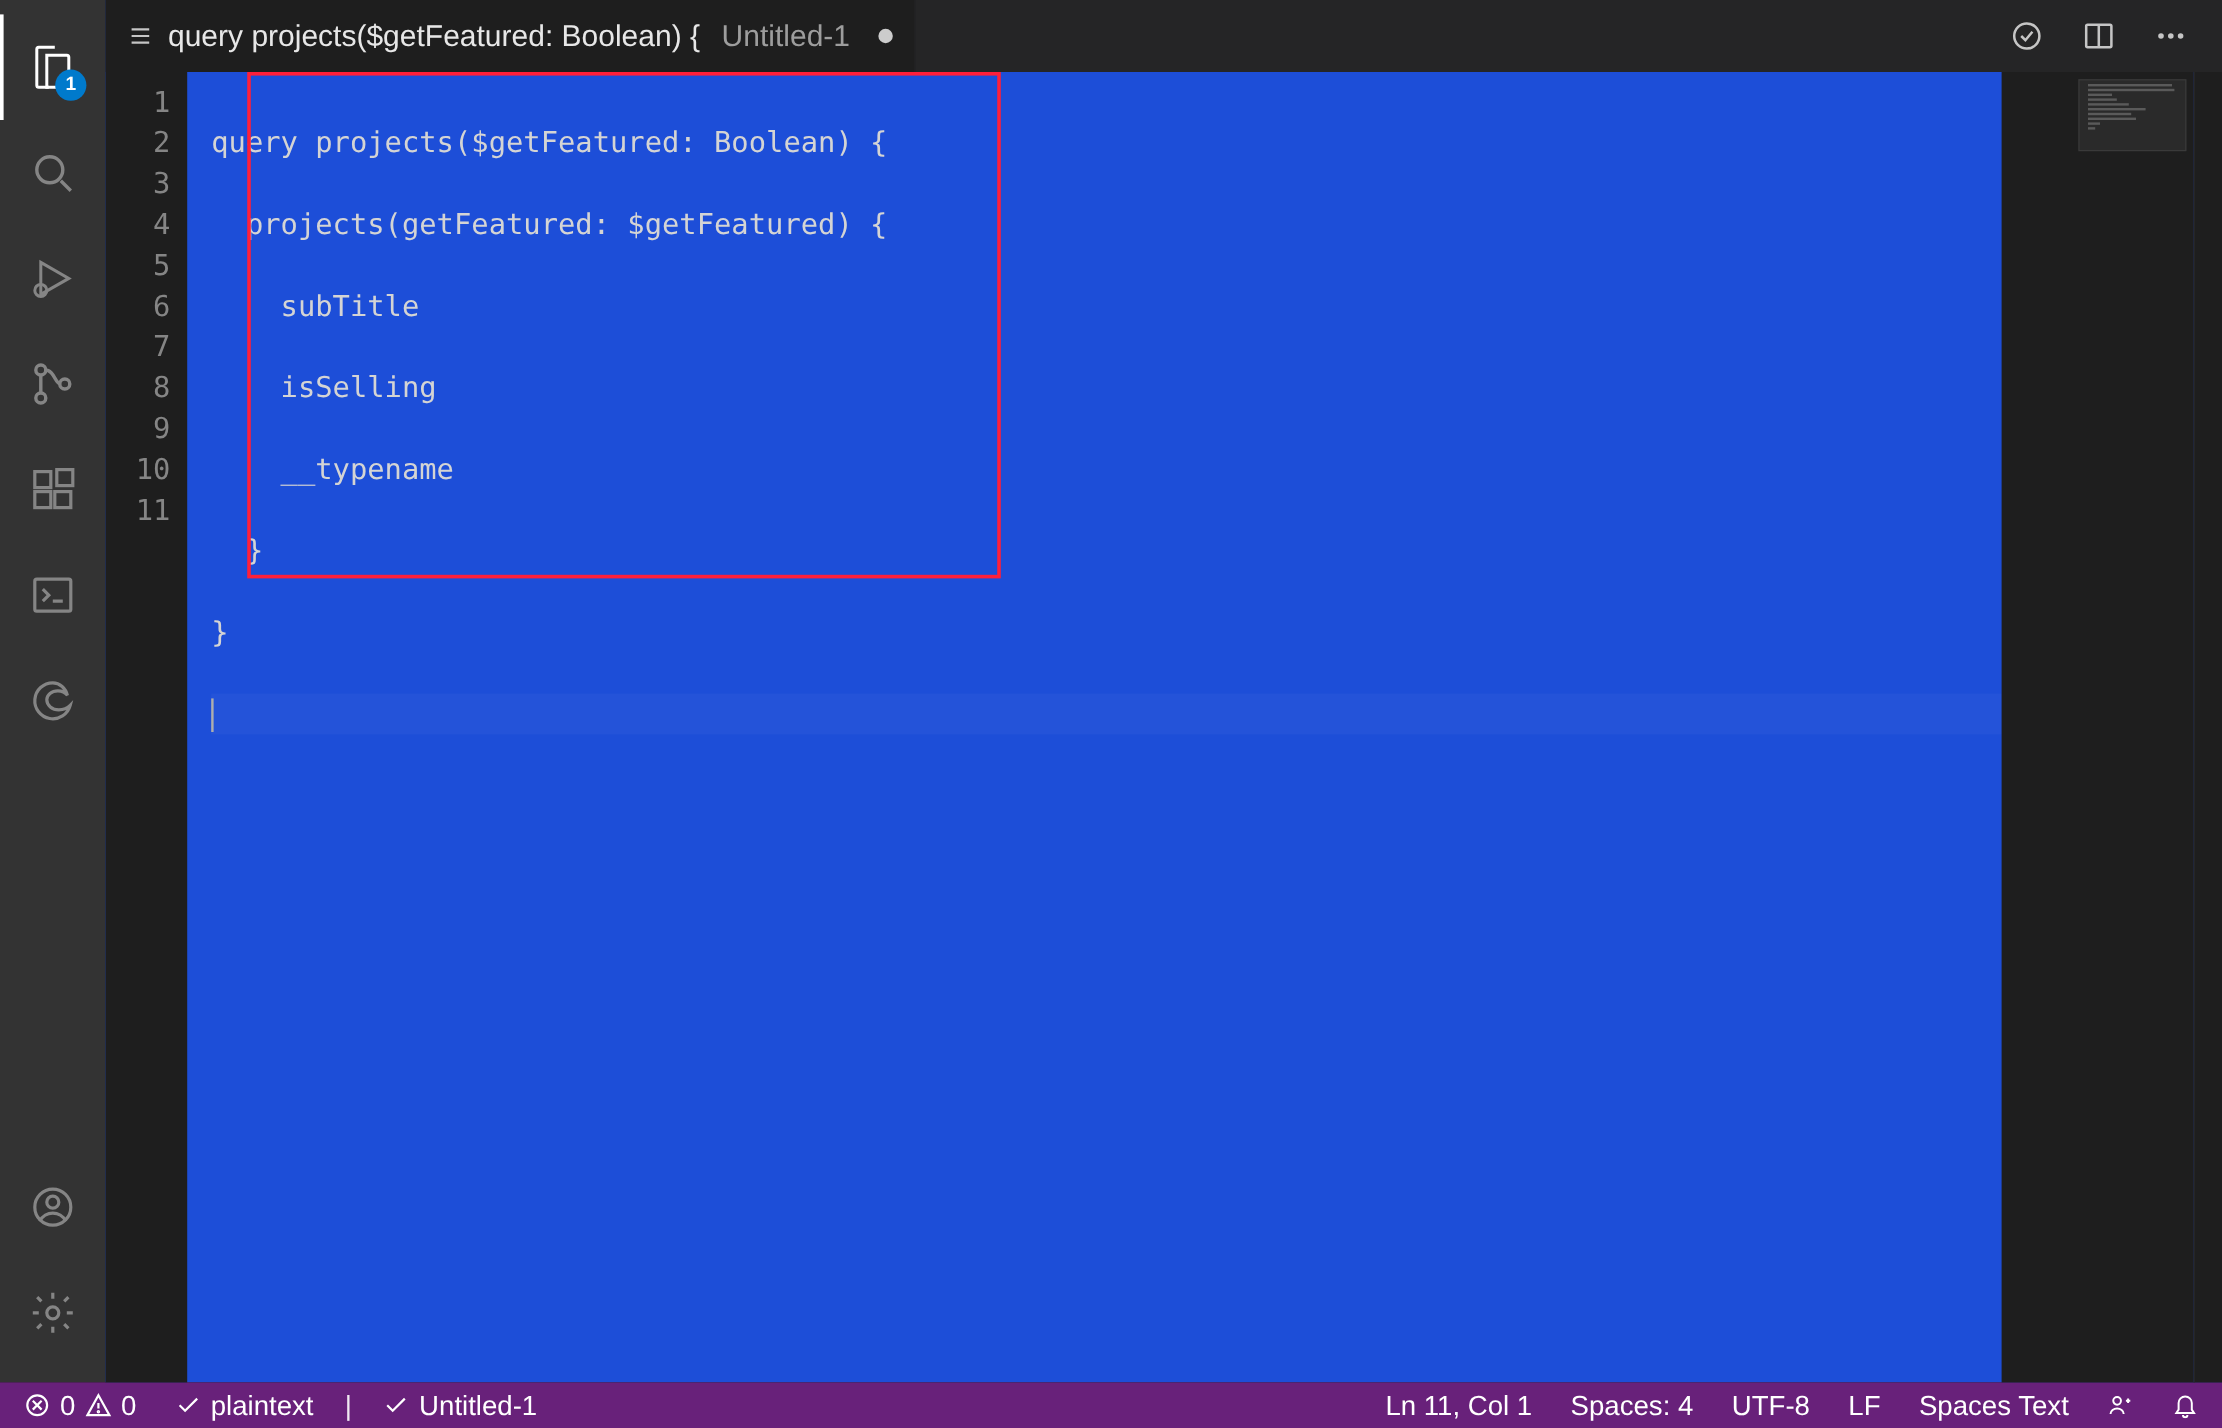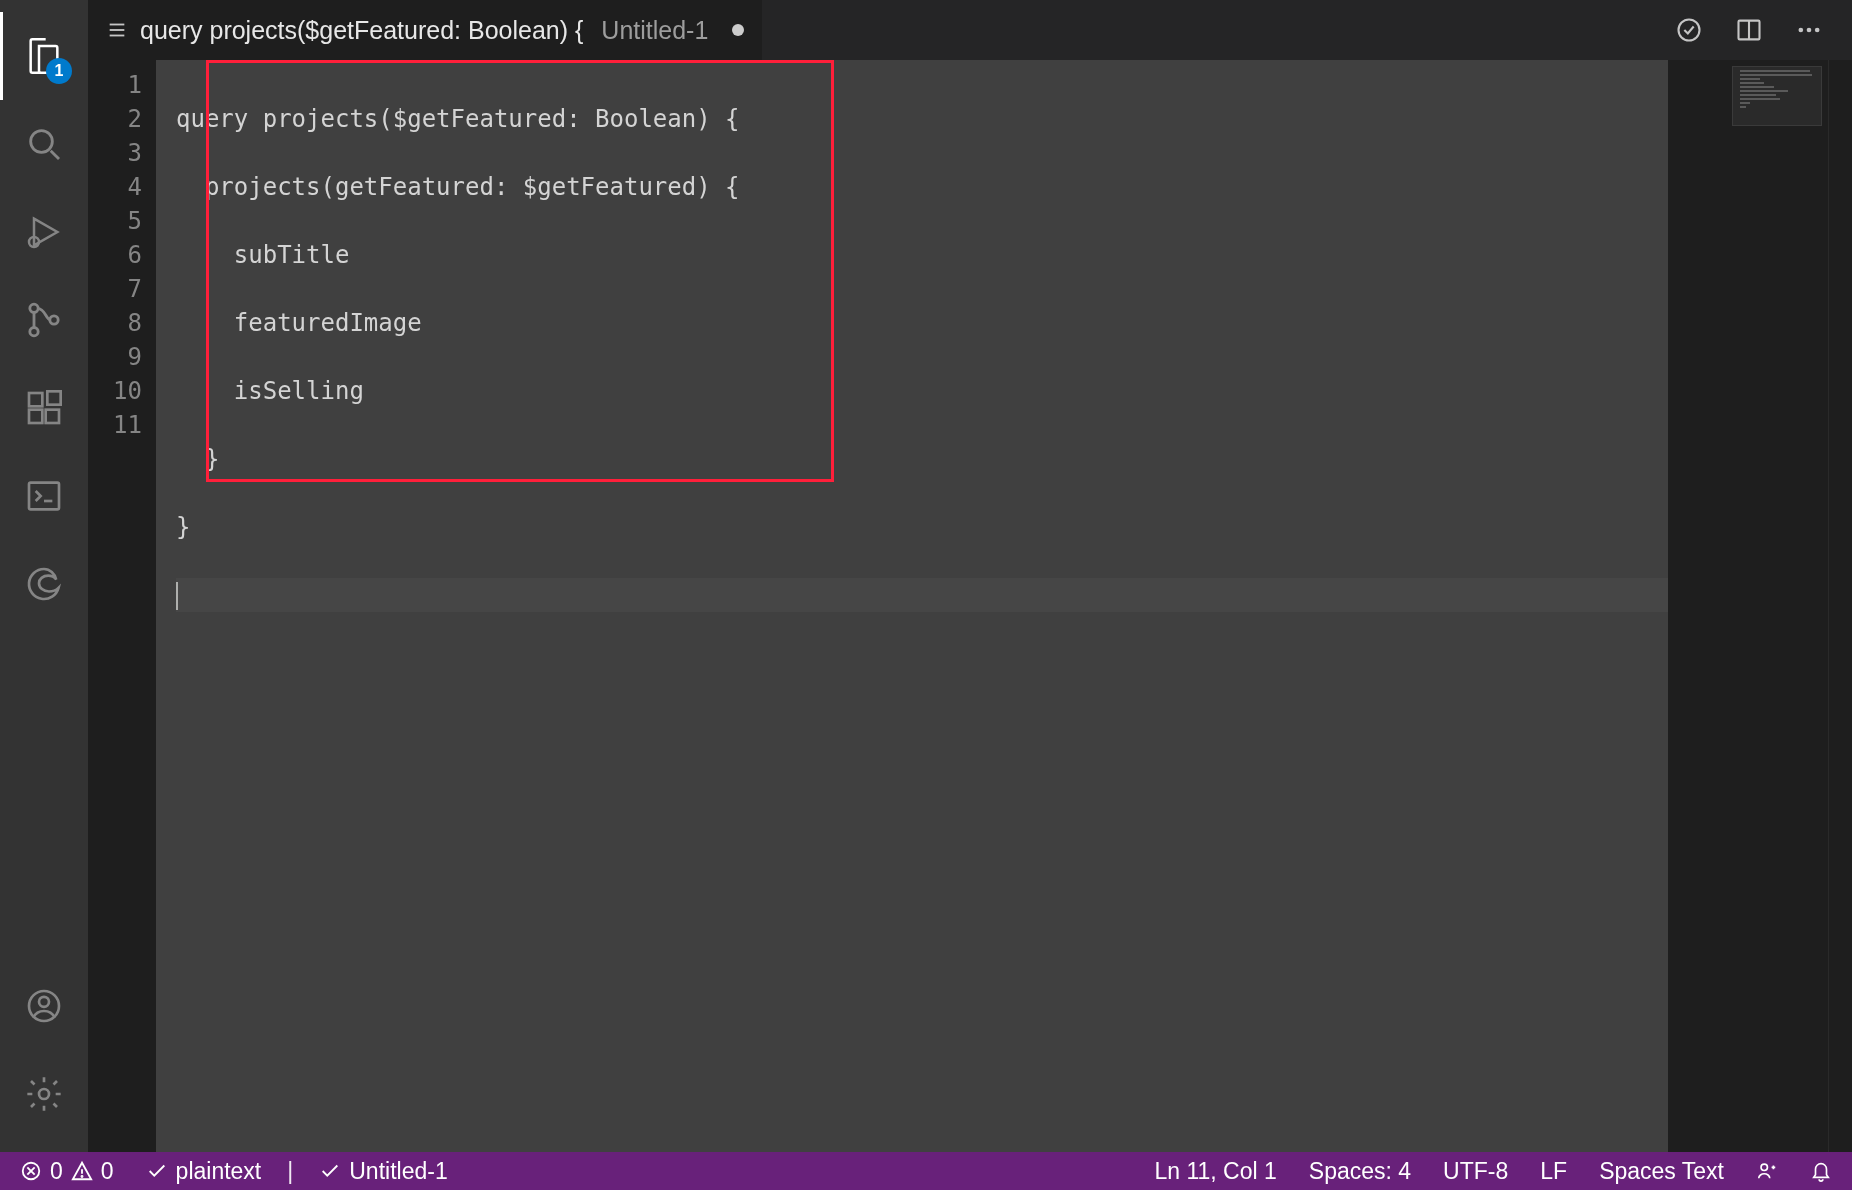--- a/index.html
+++ b/index.html
@@ -7,21 +7,21 @@
   .app { display: flex; flex-direction: column; width: 100%; height: 100%; }
   .main { display: flex; flex: 1; min-height: 0; }
   .activity-bar { width: 88px; background: #333333; display: flex; flex-direction: column; align-items: center; padding-top: 12px; }
   .activity-bar .top, .activity-bar .bottom { display: flex; flex-direction: column; align-items: center; width:100%; }
   .activity-bar .bottom { margin-top: auto; margin-bottom: 14px; }
   .ab-item { width: 88px; height: 88px; display:flex; align-items:center; justify-content:center; position:relative; color:#858585; cursor:pointer; }
   .ab-item.active { color:#ffffff; }
   .ab-item.active::before { content:""; position:absolute; left:0; top:0; width:3px; height:100%; background:#ffffff; }
   .ab-item svg { width: 40px; height: 40px; }
   .badge { position:absolute; bottom:16px; right:16px; background:#007acc; color:#fff; border-radius:50%; min-width:26px; height:26px; font-size:16px; display:flex; align-items:center; justify-content:center; font-weight:600; }
-  .editor-area { flex:1; display:flex; flex-direction:column; background:#404040; min-width:0; }
+  .editor-area { flex:1; display:flex; flex-direction:column; background:#1d4ed8; min-width:0; }
   .tab-bar { height:60px; background:#252526; display:flex; align-items:center; }
   .tab { height:100%; background:#1e1e1e; display:flex; align-items:center; padding:0 18px; gap:12px; font-size:25px; color:#e7e7e7; border-right:1px solid #252526;}
   .tab .tab-icon { color:#c5c5c5; display:flex; }
   .tab .tab-icon svg{ width:22px; height:22px; }
   .tab .tab-sub { color:#9d9d9d; font-style: normal; margin-left:6px;}
   .tab .dirty-dot { width:12px; height:12px; border-radius:50%; background:#cccccc; margin-left:12px;}
   .tab-actions { margin-left:auto; display:flex; align-items:center; gap:30px; padding-right:28px; color:#c5c5c5;}
   .tab-actions .act { width:30px; height:30px; display:flex; align-items:center; justify-content:center; cursor:pointer;}
   .tab-actions svg { width:28px; height:28px; }
   .editor-body { flex:1; display:flex; min-height:0; position:relative; }
@@ -164,22 +164,22 @@
           <div>7</div>
           <div>8</div>
           <div>9</div>
           <div>10</div>
           <div>11</div>
         </div>
         <div class="code">
 <div class="code-line">query projects($getFeatured: Boolean) {</div>
 <div class="code-line">  projects(getFeatured: $getFeatured) {</div>
 <div class="code-line">    subTitle</div>
-<div class="code-line">    featuredImage</div>
 <div class="code-line">    isSelling</div>
+<div class="code-line">    __typename</div>
 <div class="code-line">  }</div>
 <div class="code-line">}</div>
 <div class="code-line cursor-line"><span class="caret"></span><span></span></div>
         </div>
         <div class="minimap">
           <div class="mm-thumb"></div>
           <div class="mm-lines">
             <span style="width:70px"></span>
               <span style="width:72px"></span>
               <span style="width:20px"></span>

